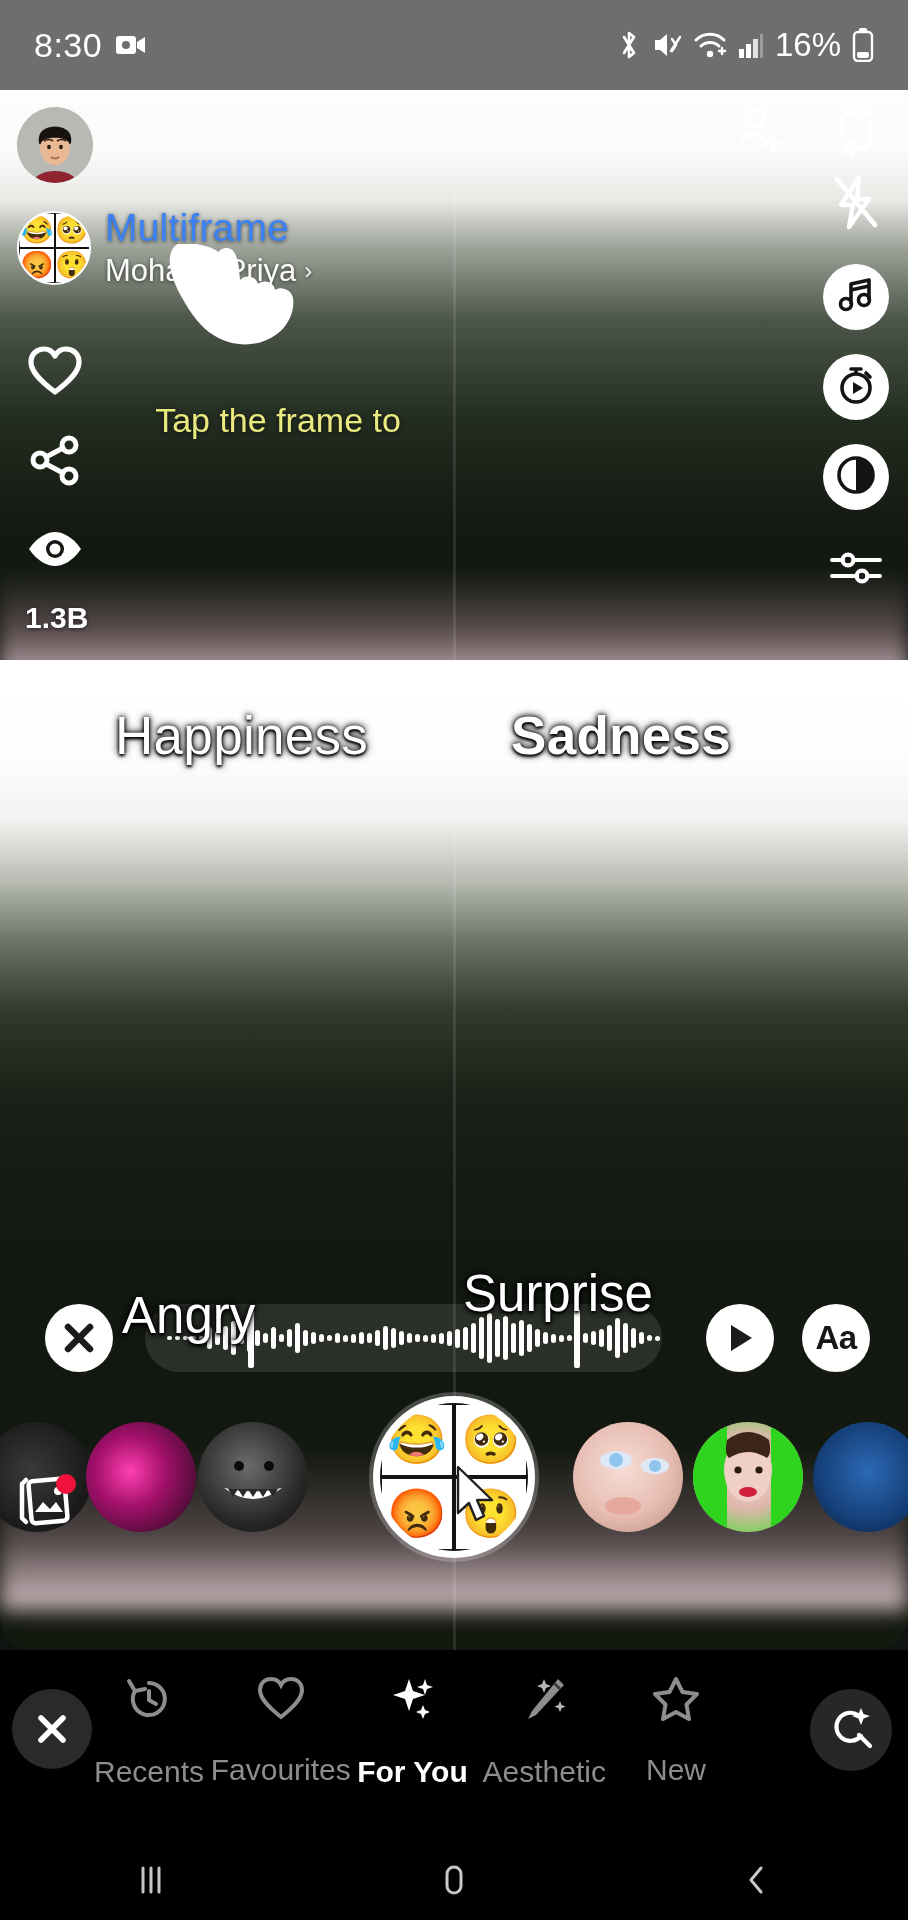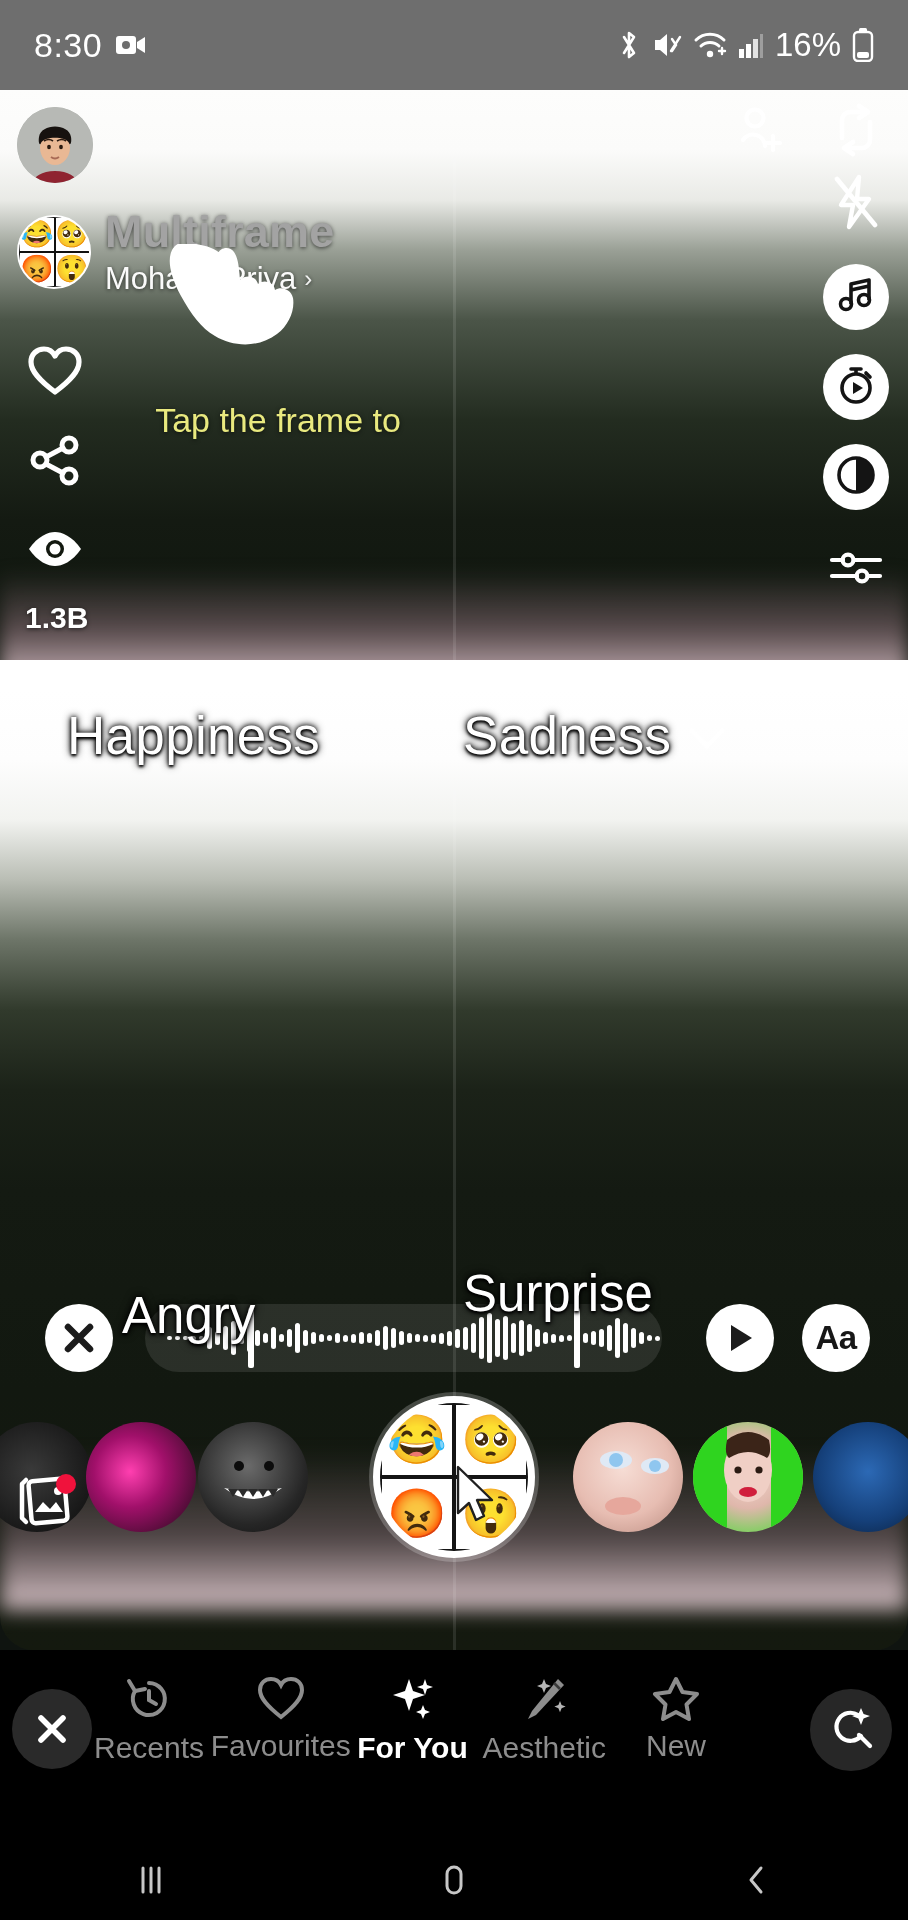--- a/index.html
+++ b/index.html
@@ -85,21 +85,21 @@
     width:74px; height:74px; border-radius:50%; overflow:hidden; background:#fff;
     display:grid; grid-template-columns:1fr 1fr; grid-template-rows:1fr 1fr;
     border:2px solid #fff; flex:0 0 auto;
   }
   .lens-quad div{
     display:flex; align-items:center; justify-content:center; font-size:27px;
     background:#fff; border:1px solid #111; line-height:1;
   }
   .lens-meta{ display:flex; flex-direction:column; gap:3px; }
   .lens-title{
-    color:#a3a3a3; font-size:45px; font-weight:700; letter-spacing:.2px;
+    color:#3b82f6; font-size:39px; font-weight:400; letter-spacing:.2px;
     text-shadow:0 1px 4px rgba(0,0,0,.65);
   }
   .lens-author{
     color:#fff; font-size:31px; font-weight:400; opacity:.97;
     text-shadow:0 1px 4px rgba(0,0,0,.65);
     display:flex; align-items:center; gap:8px;
   }
   .lens-author .chev{ font-size:24px; opacity:.92; }
 
   
@@ -131,23 +131,24 @@
     position:absolute; left:113px; top:400px; width:330px; text-align:center;
     color:#e9e97f; font-size:34px; line-height:1.23; z-index:21;
     text-shadow:0 1px 4px rgba(0,0,0,.6);
   }
 
   
   .emolabel{
     position:absolute; z-index:22; color:#fff; font-size:53px;
     letter-spacing:.3px; white-space:nowrap;
     text-shadow:0 0 5px #000, 0 0 9px rgba(0,0,0,.9), 0 2px 3px #000;
+    margin-left:48px;
   }
   #emo-happiness{ left:67px; top:705px; }
-  #emo-sadness{ left:463px; top:705px; display:flex; align-items:center; gap:16px; }
+  #emo-sadness{ left:463px; top:705px; display:flex; align-items:center; gap:16px;font-weight:bold; }
   #emo-sadness .chev{ font-size:34px; font-weight:700; margin-top:9px; }
 
   
   .audiobar{
     position:absolute; left:0; top:1290px; width:908px; height:96px;
     display:flex; align-items:center; z-index:25;
   }
   .ab-close{
     width:68px; height:68px; border-radius:50%; background:#fff;
     display:flex; align-items:center; justify-content:center; margin-left:45px; flex:0 0 auto;
@@ -213,21 +214,21 @@
   }
   .bb-close{
     position:absolute; left:12px; top:36px; width:80px; height:80px; border-radius:50%;
     background:#2a2a2a; display:flex; align-items:center; justify-content:center;
   }
   .tabs{
     position:absolute; left:85px; top:22px; width:655px; height:130px;
     display:flex; align-items:flex-start; justify-content:space-between;
   }
   .tab{
-    width:128px; display:flex; flex-direction:column; align-items:center; gap:4px;
+    width:128px; display:flex; flex-direction:column; align-items:center; gap:28px;
   }
   .tab .tlabel{ font-size:30px; color:#8d8d8d; }
   .tab.active .tlabel{ color:#fff; font-weight:700; }
   .bb-explore{
     position:absolute; right:16px; top:36px; width:82px; height:82px; border-radius:50%;
     background:#272727; display:flex; align-items:center; justify-content:center;
   }
 
   
   .navbar{

